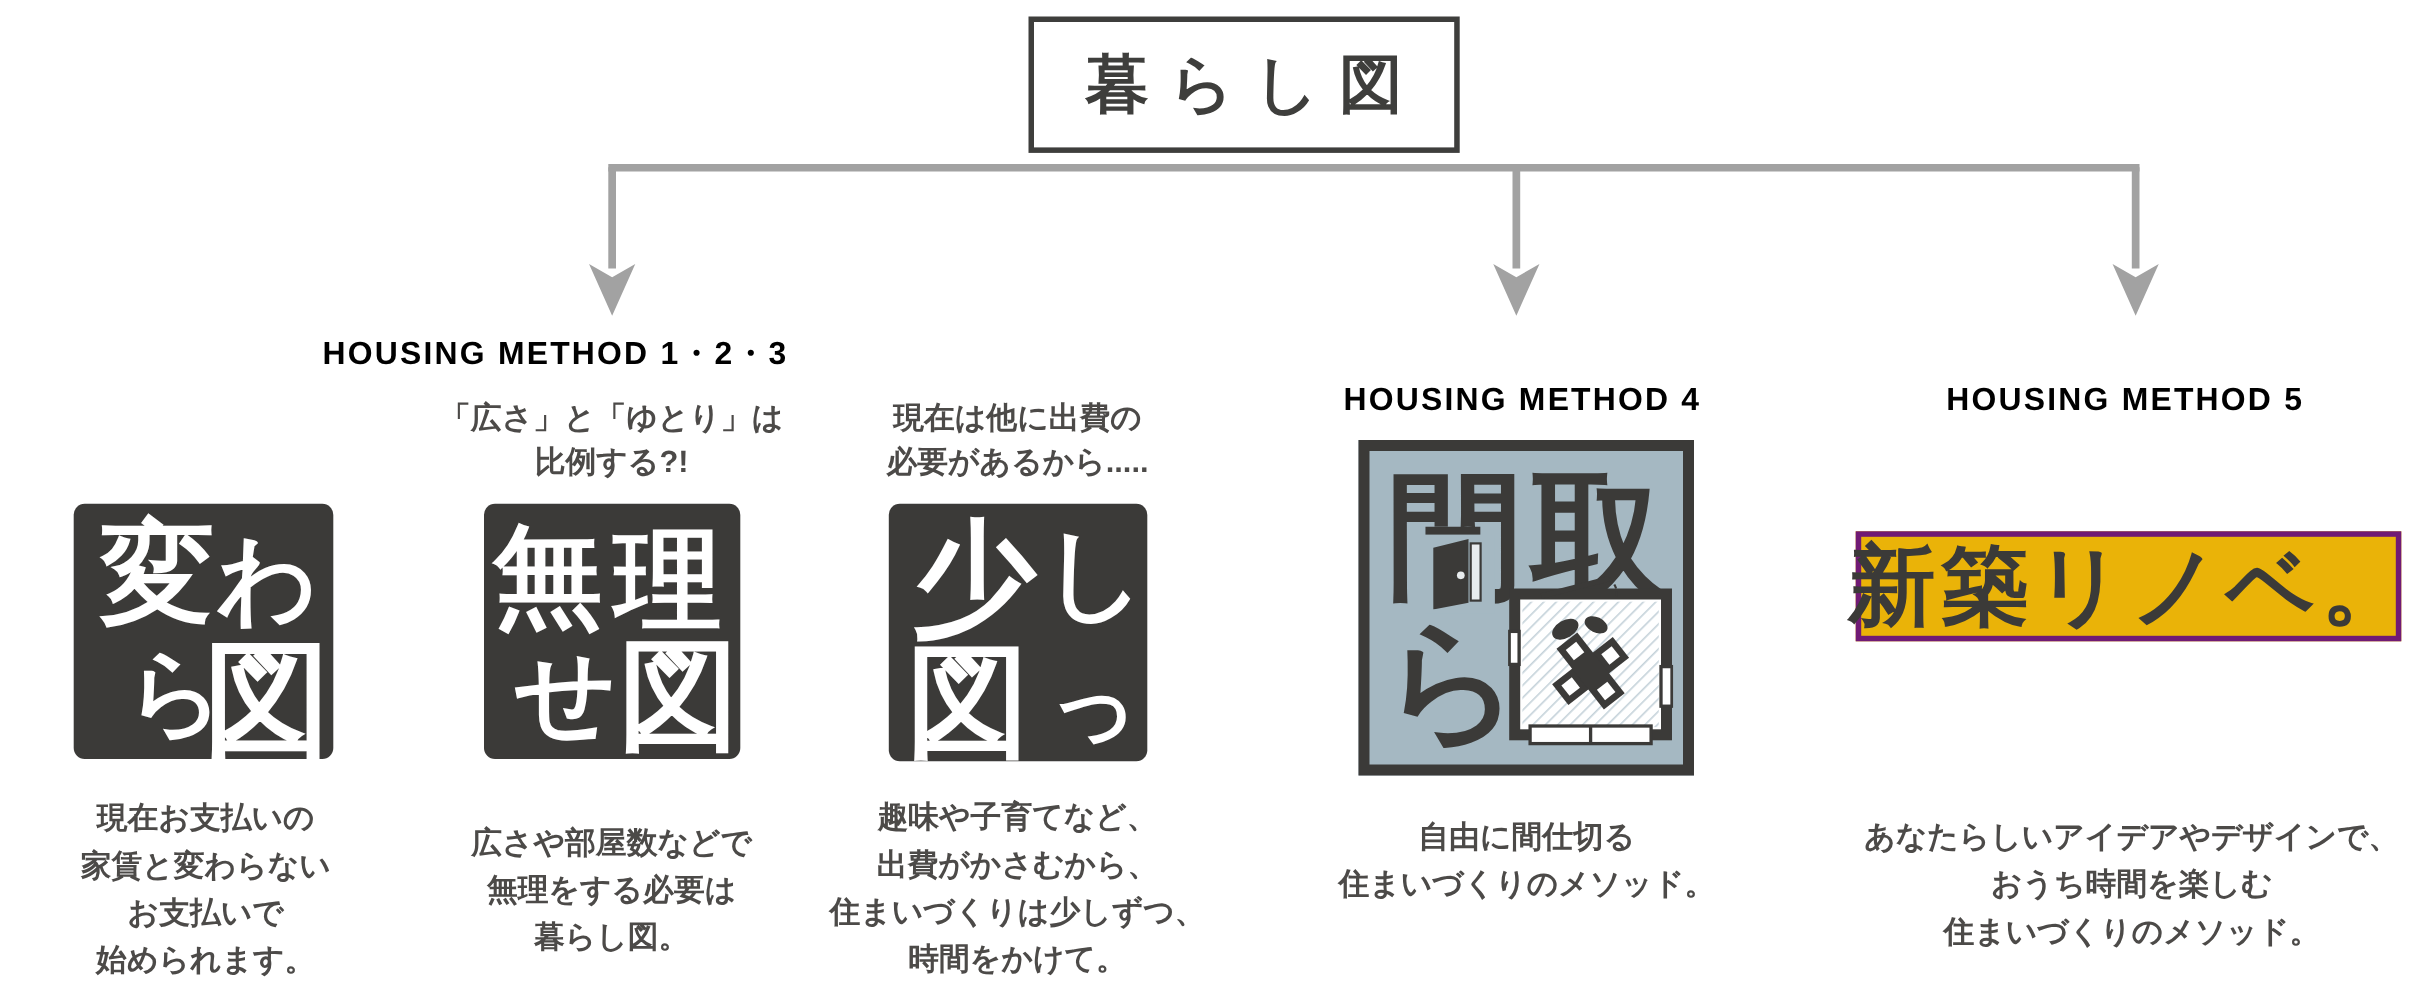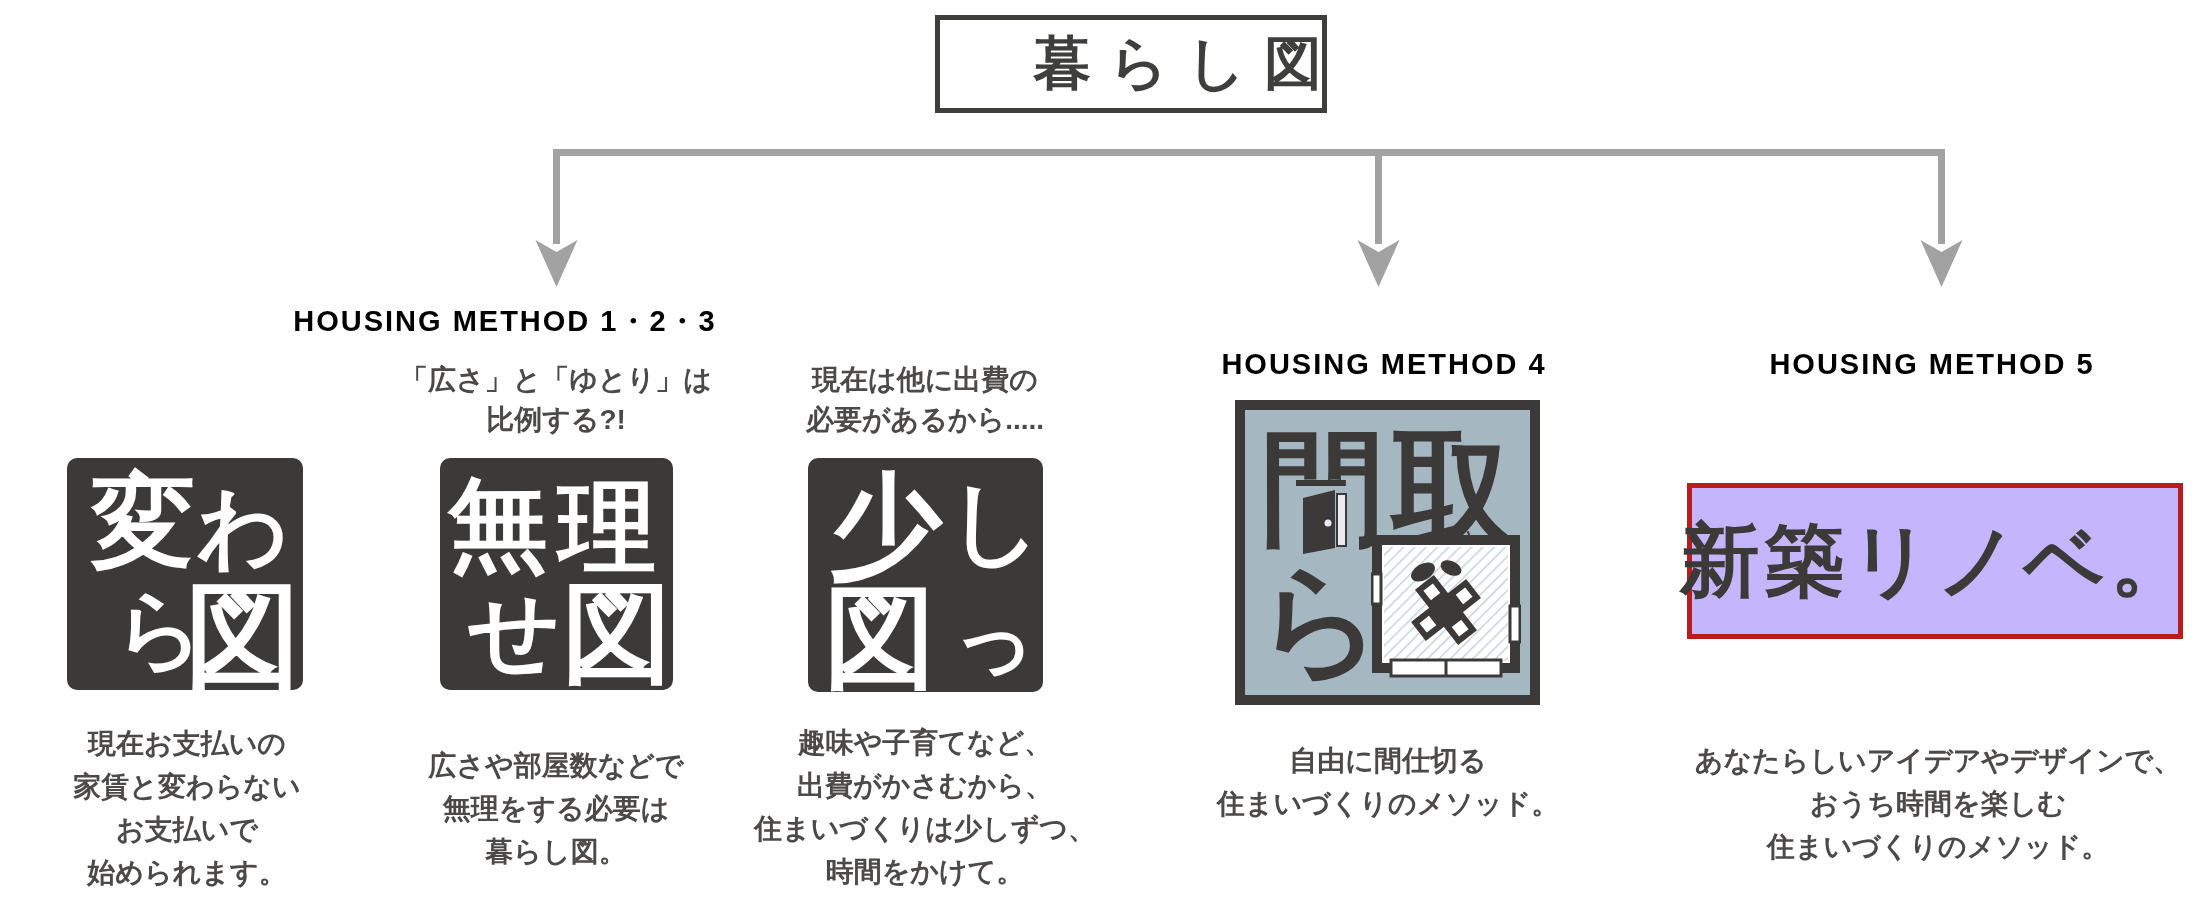--- a/index.html
+++ b/index.html
@@ -6,23 +6,23 @@
   .canvas{
     position:relative;
     width:2200px;height:904px;
     background:#ffffff;
     overflow:hidden;
     font-family:"Liberation Sans","DejaVu Sans",sans-serif;
     color:#4c4a48;
   }
   
   .title-box{
-    position:absolute;left:935px;top:15px;width:392px;height:98px;
+    position:absolute;left:935px;top:15px;width:392px;height:124px;
     border:5px solid #3e3e3c;box-sizing:border-box;
-    display:flex;align-items:center;justify-content:flex-end;background:#fff;
+    display:flex;align-items:center;justify-content:center;background:#fff;
   }
   .title-text{
     font-size:58px;font-weight:700;color:#3e3e3c;
     letter-spacing:18px;margin-right:-18px;white-space:nowrap;
   }
   
   .connector{position:absolute;left:0;top:0;pointer-events:none;}
   
   .hm-label{
     position:absolute;width:460px;text-align:center;
@@ -72,22 +72,22 @@
   }
   #logo4 .ch{position:absolute;line-height:1;}
   #logo4 .q1{left:16px;top:16px;font-size:124px;}
   #logo4 .q2{left:146px;top:16px;font-size:124px;}
   #logo4 .q3{left:12px;top:148px;font-size:124px;}
   .door-patch{position:absolute;left:50px;top:76px;width:64px;height:72px;background:#a5b8c2;}
   .door-svg{position:absolute;left:54px;top:80px;}
   .floorplan-svg{position:absolute;left:126px;top:112px;}
   
   #logo5{
-    position:absolute;left:1687px;top:483px;width:496px;height:156px;
-    background:#c4b5fd;border:5px solid #b91c1c;box-sizing:border-box;
+    position:absolute;left:1687px;top:483px;width:496px;height:100px;
+    background:#eab308;border:5px solid #701a75;box-sizing:border-box;
     display:flex;align-items:center;justify-content:center;
   }
   #logo5 .renove-text{
     font-size:80px;font-weight:700;color:#3b3a38;
     letter-spacing:5px;margin-right:-5px;white-space:nowrap;line-height:1;
   }
 </style>
 </head>
 <body>
 

